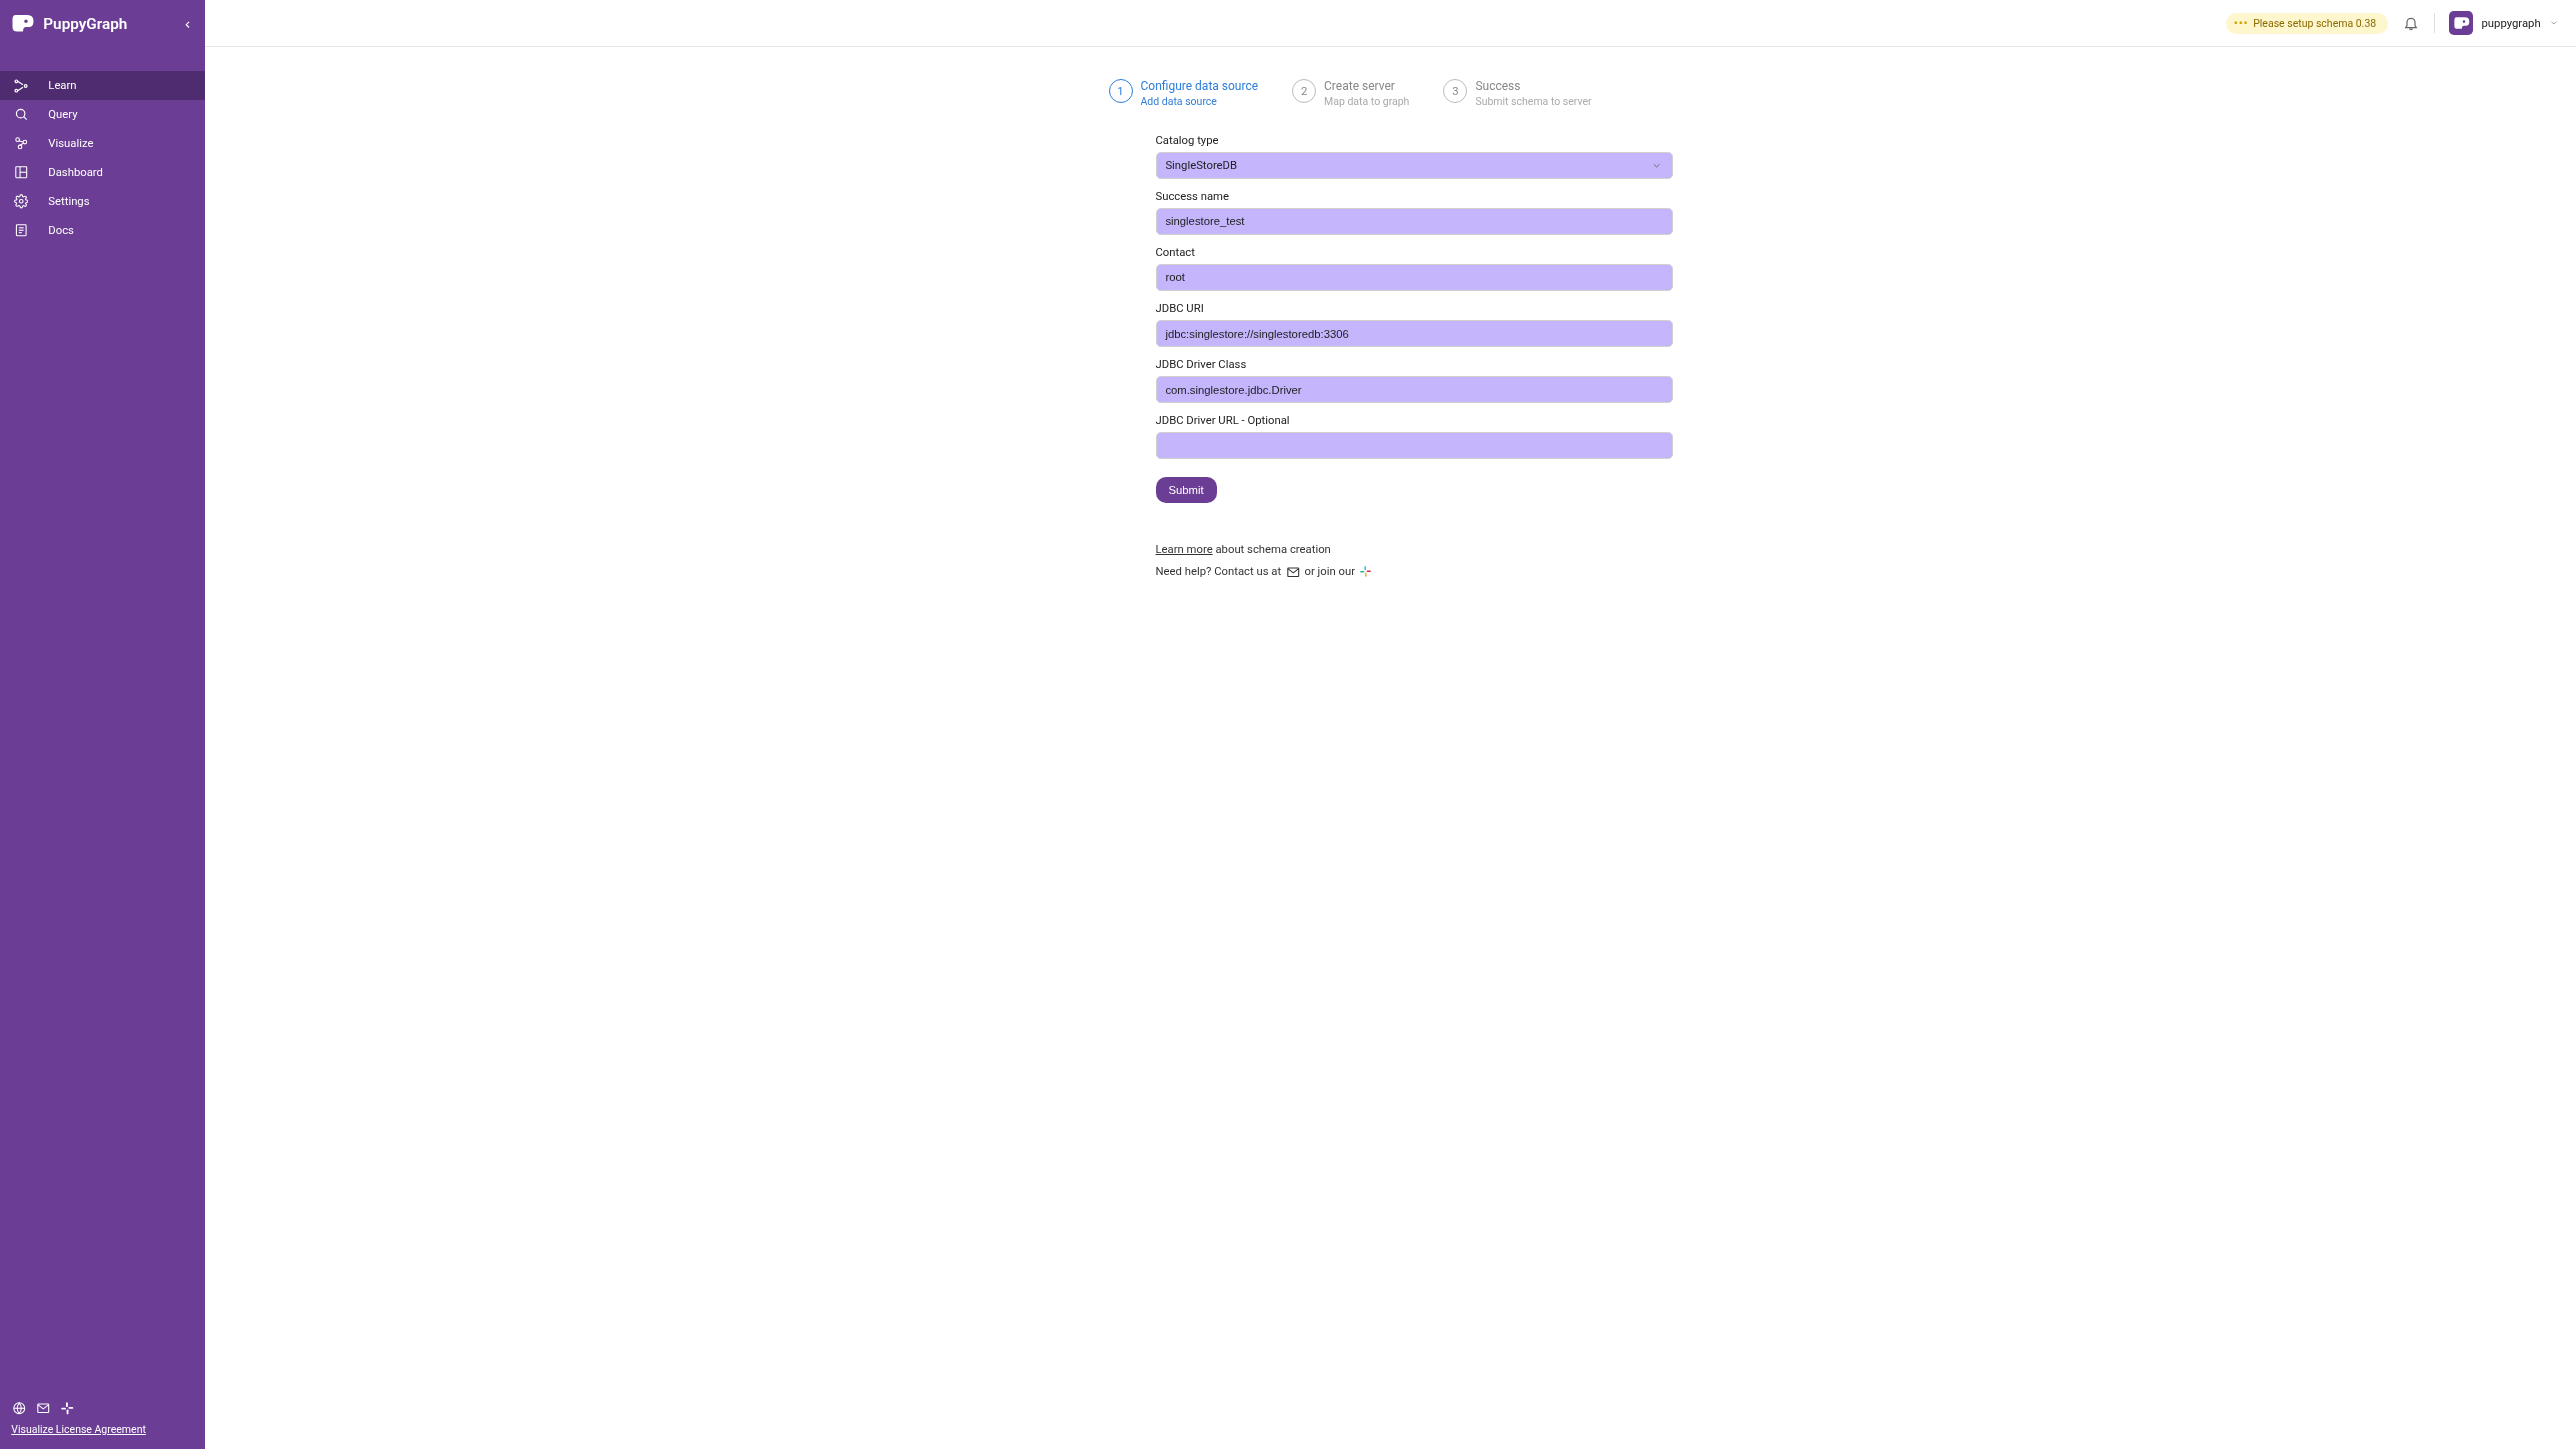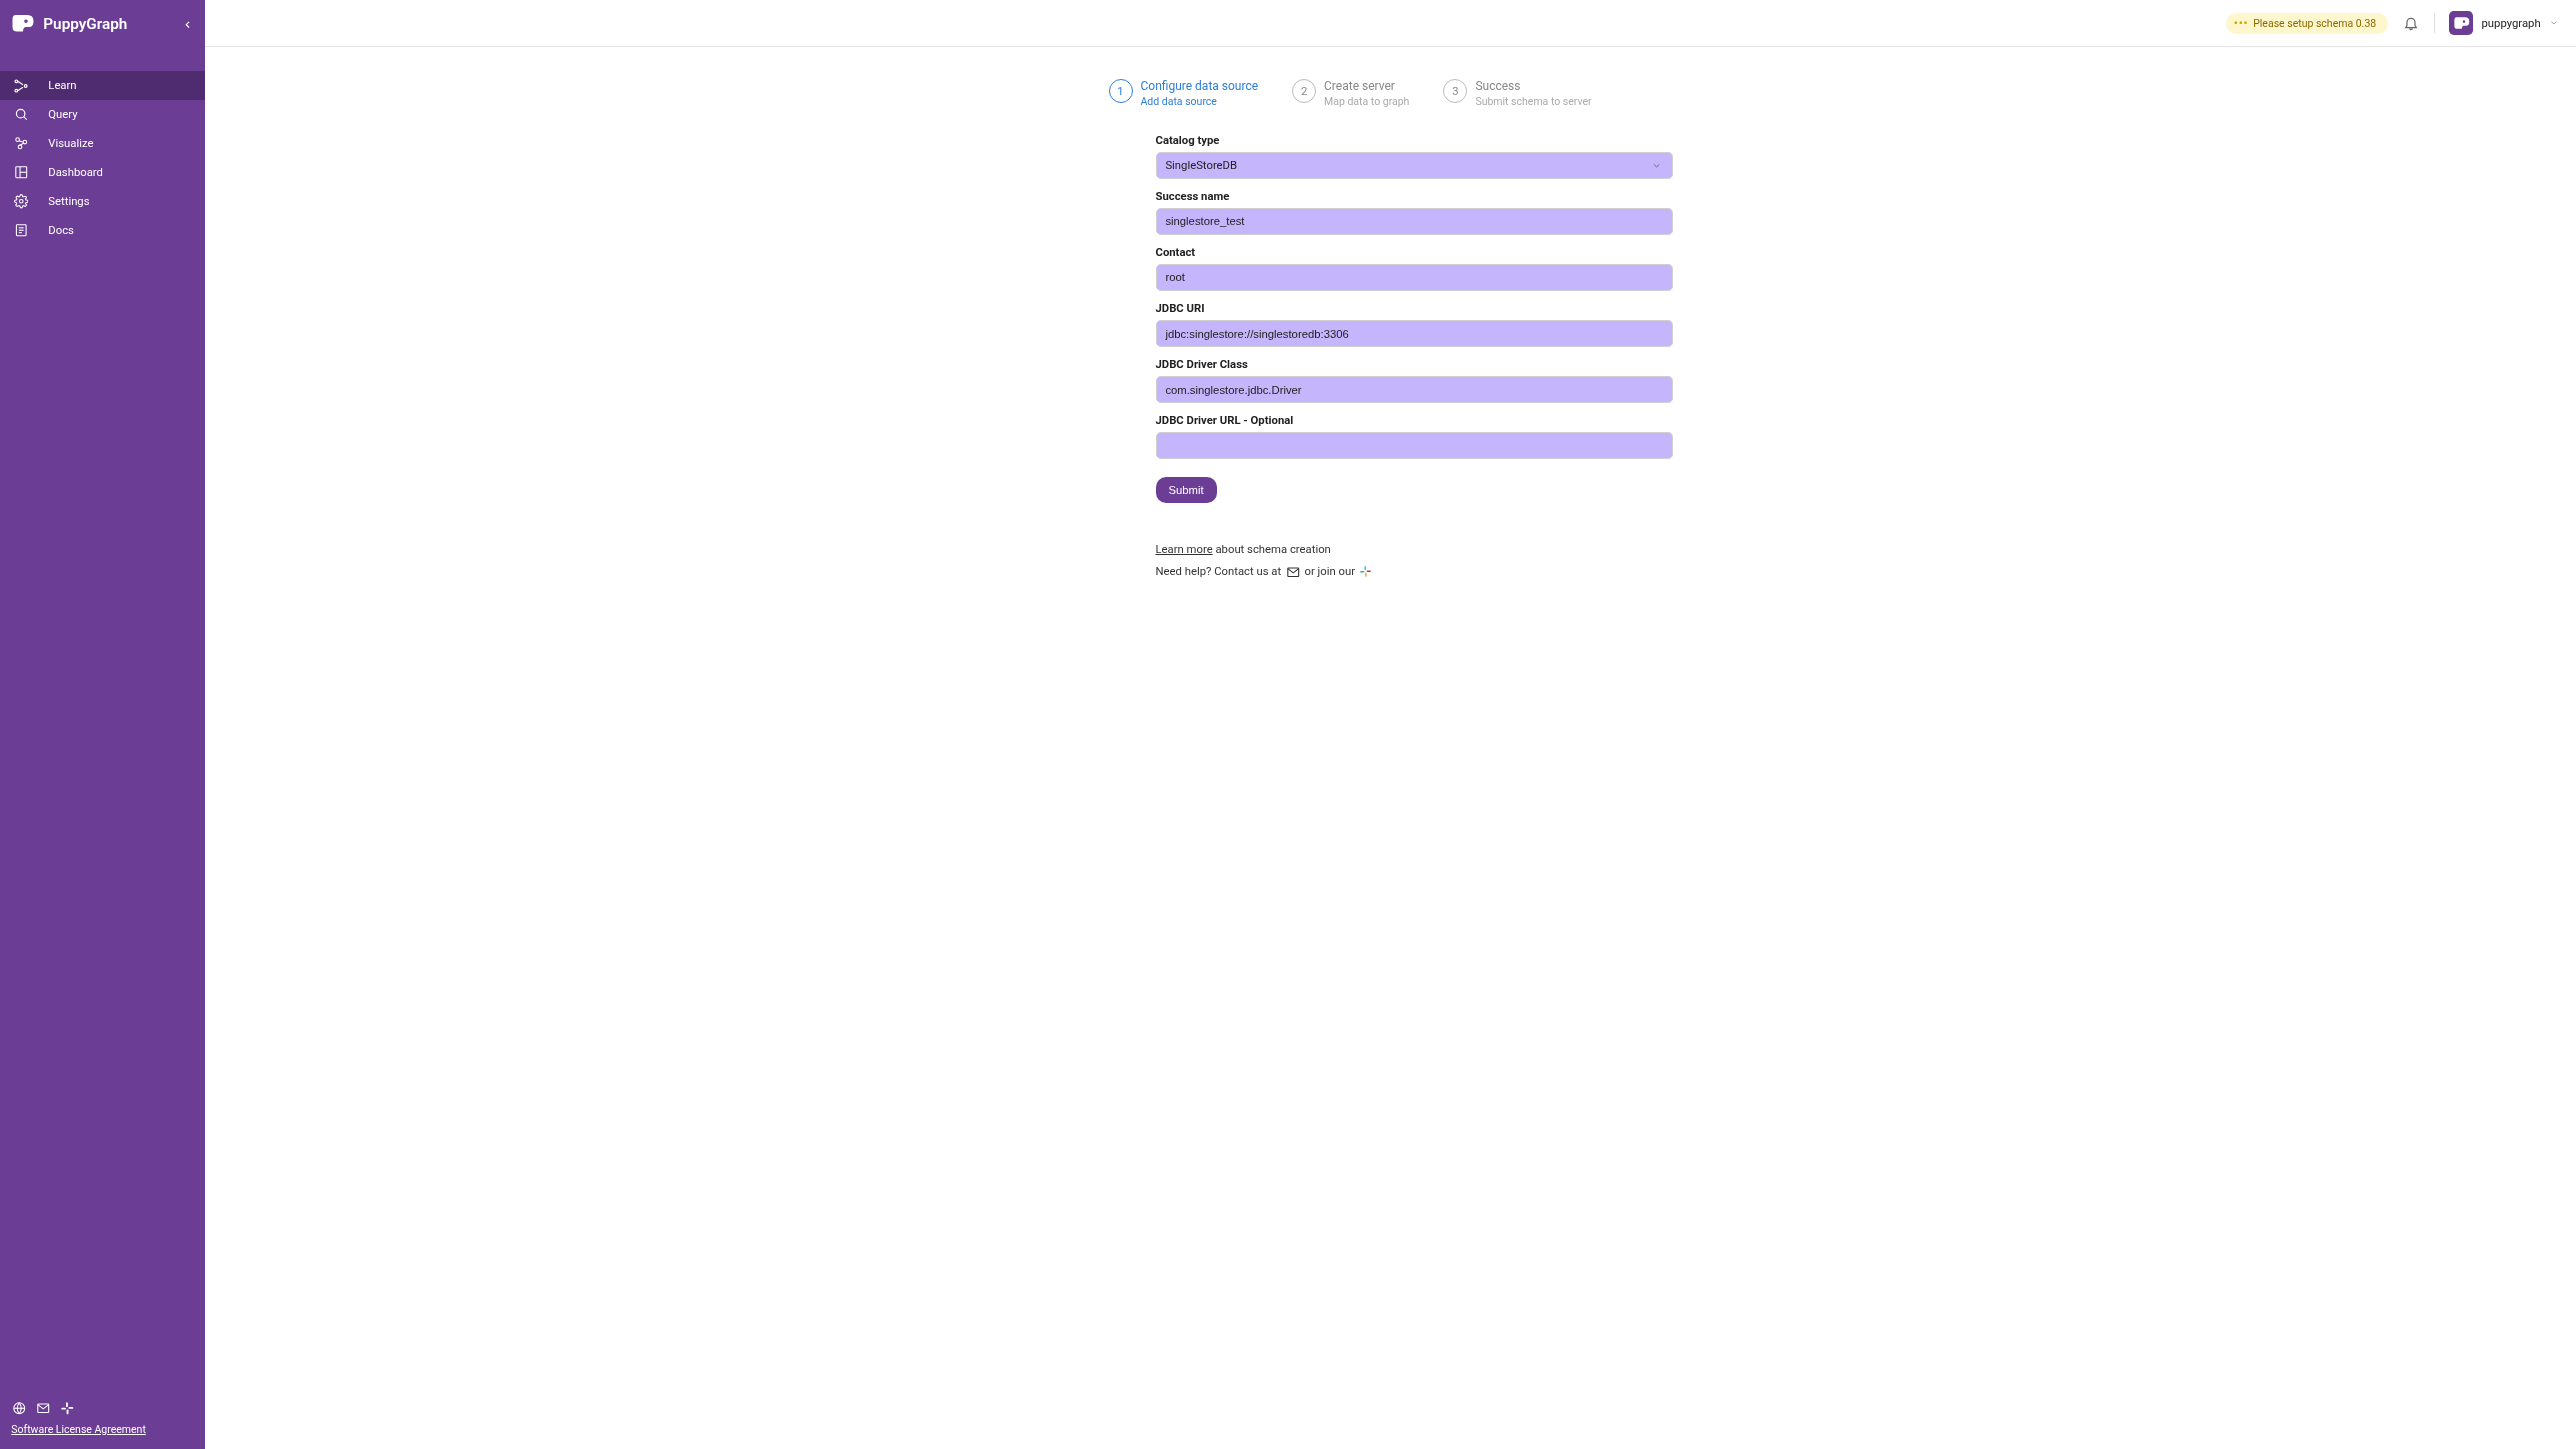--- a/index.html
+++ b/index.html
@@ -136,21 +136,21 @@
   }
   .step.active .step-num { border-color:#2e7dd7; color:#2e7dd7; }
   .step-title { font-size:12px; color:#888; line-height:1.2; }
   .step.active .step-title { color:#2e7dd7; }
   .step-sub { font-size:10.5px; color:#aaa; margin-top:1.6px;}
   .step.active .step-sub { color:#2e7dd7; }
 
   
   .form-wrap { padding-left: 47px; }
   .form-group { margin-bottom: 11.3px; }
-  .form-label { display:block; font-size:11.3px; color:#222; margin-bottom:4.8px;font-weight:bold; }
+  .form-label { display:block; font-size:11.3px; color:#222; margin-bottom:4.8px; }
   .form-control, .form-select {
     width: 100%;
     height: 27px;
     border: 0.8px solid #d0d0d0;
     border-radius: 4.8px;
     padding: 0 8.9px;
     font-size: 11.3px;
     color:#222;
     background:#c4b5fd;
   }
@@ -279,21 +279,21 @@
       </span>
       <span class="footer-icon">
         <svg width="14.5" height="14.5" viewBox="0 0 24 24" fill="#fff">
             <rect x="10" y="2" width="3" height="8" rx="1.5"></rect>
             <rect x="2" y="11" width="8" height="3" rx="1.5"></rect>
             <rect x="11" y="14" width="3" height="8" rx="1.5"></rect>
             <rect x="14" y="10" width="8" height="3" rx="1.5"></rect>
           </svg>
       </span>
     </div>
-    <a class="footer-link">Software License Agreement</a>
+    <a class="footer-link">Visualize License Agreement</a>
   </div>
 </aside>
 
 <div class="main">
   <div class="topbar">
     <div class="status-chip">
       <span class="dots">•••</span>
       <span>Please setup schema 0.38</span>
     </div>
     <span class="bell">

